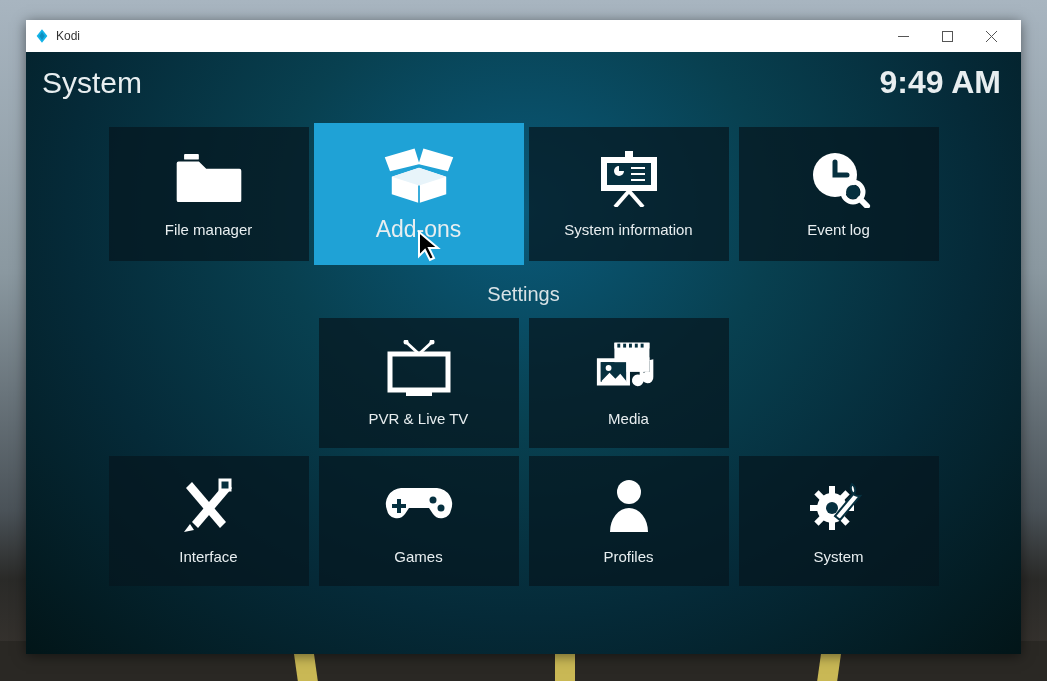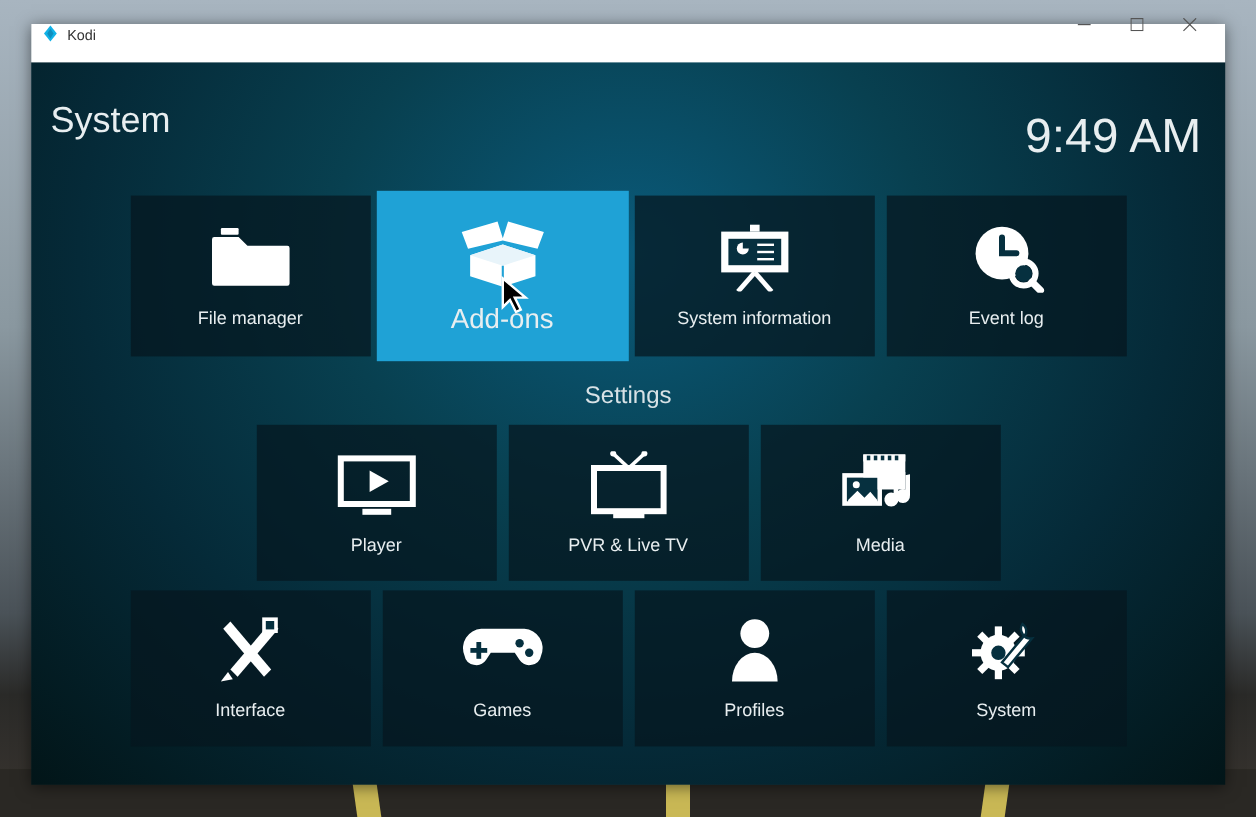--- a/index.html
+++ b/index.html
@@ -35,39 +35,39 @@
   background: radial-gradient(ellipse at center 30%, #0a5a7a 0%, #084050 35%, #052a38 65%, #021518 100%);
   box-shadow: 0 2px 12px rgba(0,0,0,0.5);
   display: flex;
   flex-direction: column;
 }
 
 .titlebar {
   height: 32px;
   background: #ffffff;
   display: flex;
-  align-items: flex-end;
+  align-items: center;
   padding: 16px 8px;
   color: #333;
   font-size: 12px;
 }
 .titlebar .logo { width: 16px; height: 16px; margin-right: 6px; }
 .titlebar .spacer { flex: 1; }
 .titlebar .winbtn { width: 44px; height: 32px; display:flex; align-items:center; justify-content:center; color:#555;}
 .titlebar .winbtn svg { width: 11px; height: 11px; }
 
 .header {
   display: flex;
   justify-content: space-between;
   align-items: center;
   padding: 12px 20px 8px 16px;
   color: #e8eef0;
 }
 .header .title { font-size: 30px; font-weight: 400; }
-.header .clock { font-size: 40px; font-weight: 400; margin-top: 28px; }
+.header .clock { font-size: 32px; font-weight: 700; }
 
 .content {
   flex: 1;
   display: flex;
   flex-direction: column;
   align-items: center;
   padding-top: 18px;
 }
 
 .row {
@@ -211,30 +211,20 @@
         </div>
         <div class="label">Event log</div>
       </div>
 
     </div>
 
     <div class="section-label">Settings</div>
 
     <div class="row">
 
-      <div class="tile row2">
-        <div class="icon">
-          <svg width="72" height="52" viewBox="0 0 72 52">
-              <rect x="6" y="4" width="60" height="38" fill="none" stroke="#fff" stroke-width="5"></rect>
-              <path d="M30 14 l16 9 l-16 9 z" fill="#fff"></path>
-              <rect x="24" y="46" width="24" height="5" fill="#fff"></rect>
-            </svg>
-        </div>
-        <div class="label">Player</div>
-      </div>
 
       <div class="tile row2">
         <div class="icon">
           <svg width="70" height="56" viewBox="0 0 70 56">
               <line x1="35" y1="14" x2="22" y2="2" stroke="#fff" stroke-width="3"></line>
               <line x1="35" y1="14" x2="48" y2="2" stroke="#fff" stroke-width="3"></line>
               <circle cx="22" cy="2" r="2.5" fill="#fff"></circle>
               <circle cx="48" cy="2" r="2.5" fill="#fff"></circle>
               <rect x="6" y="14" width="58" height="36" fill="none" stroke="#fff" stroke-width="5"></rect>
               <rect x="22" y="52" width="26" height="4" fill="#fff"></rect>

